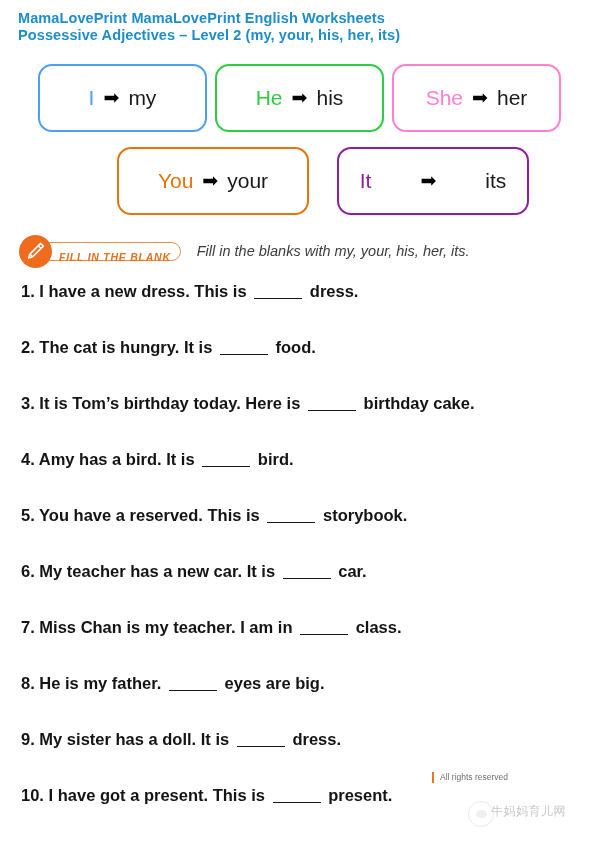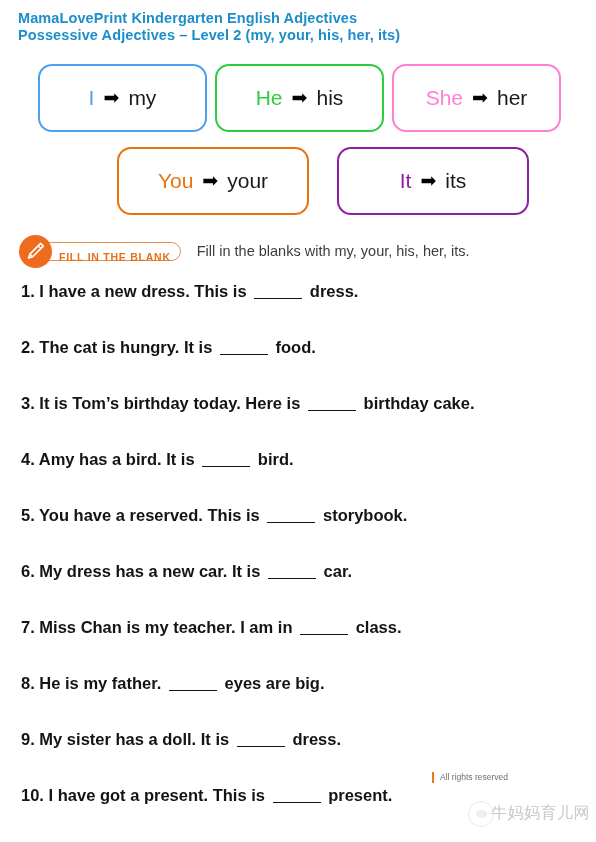--- a/index.html
+++ b/index.html
@@ -98,32 +98,34 @@
   .badge-pill {
     margin-left: -15px;
     height: 19px;
     box-sizing: border-box;
     border: 1.3px solid #ef8c44;
     border-radius: 10px;
     padding: 12px 9px 0 21px;
     display: flex;
     align-items: center;
     z-index: 1;
+    font-style: italic;
   }
   .badge-pill span {
     font-size: 10.5px;
     font-weight: bold;
     color: #e4701c;
     letter-spacing: 0.75px;
     white-space: nowrap;
     line-height: 1;
   }
   .instruction {
     margin-left: 16px;
     font-size: 14.5px;
+    font-style: italic;
     color: #3c3c3c;
     white-space: nowrap;
   }
 
   
   .questions {
     position: absolute;
     left: 21px;
     top: 281px;
     width: 556px;
@@ -182,32 +184,32 @@
     top: 8px;
     width: 11px;
     height: 8px;
     border-radius: 50% 50% 45% 45%;
     background: #e2e2e2;
   }
   .wm-text {
     position: absolute;
     left: 491px;
     top: 803px;
-    font-size: 16px;
+    font-size: 12px;
     color: #c9c9c9;
     letter-spacing: 0.5px;
     white-space: nowrap;
     font-family: "DejaVu Sans", sans-serif;
   }
 </style>
 </head>
 <body>
 
 <div class="header">
-  <div class="line" style="color: rgb(29, 142, 201);">MamaLovePrint Kindergarten English Adjectives</div>
+  <div class="line" style="color: rgb(29, 142, 201);">MamaLovePrint MamaLovePrint English Worksheets</div>
   <div class="line" style="color: rgb(29, 142, 201);">Possessive Adjectives – Level 2 (my, your, his, her, its)</div>
 </div>
 
 <div class="box-row row1">
 
   <div class="pbox" id="box-r1-0" style="border-color: rgb(77, 159, 240);">
     <span class="subject" style="color: rgb(77, 159, 240);">I</span>
     <span class="arrow">➡</span>
     <span class="object">my</span>
   </div>
@@ -227,21 +229,21 @@
 </div>
 
 <div class="box-row row2">
 
   <div class="pbox" id="box-r2-0" style="border-color: rgb(232, 115, 12);">
     <span class="subject" style="color: rgb(232, 115, 12);">You</span>
     <span class="arrow">➡</span>
     <span class="object">your</span>
   </div>
 
-  <div class="pbox" id="box-r2-1" style="border-color: rgb(142, 31, 160);">
+  <div class="pbox" id="box-r2-1" style="border-color: rgb(142, 31, 160); gap: 40px;">
     <span class="subject" style="color: rgb(142, 31, 160);">It</span>
     <span class="arrow">➡</span>
     <span class="object">its</span>
   </div>
 
 </div>
 
 <div class="badge-row">
 
   <div class="pencil-circle">
@@ -291,21 +293,21 @@
 
   <div class="qitem">
     <span>5.</span>
     <span>You have a reserved. This is</span>
     <span class="blank"></span>
     <span>storybook.</span>
   </div>
 
   <div class="qitem">
     <span>6.</span>
-    <span>My dress has a new car. It is</span>
+    <span>My teacher has a new car. It is</span>
     <span class="blank"></span>
     <span>car.</span>
   </div>
 
   <div class="qitem">
     <span>7.</span>
     <span>Miss Chan is my teacher. I am in</span>
     <span class="blank"></span>
     <span>class.</span>
   </div>

